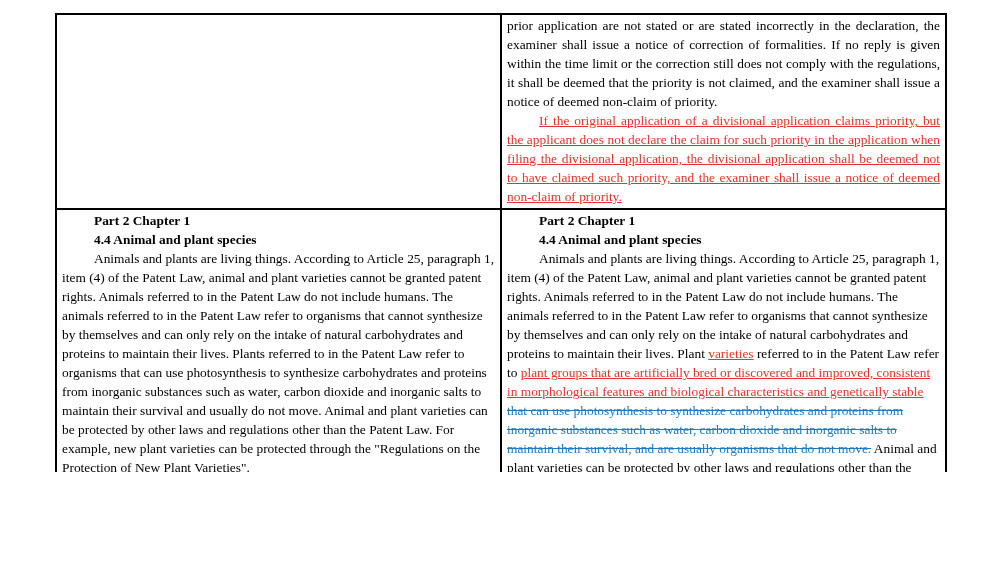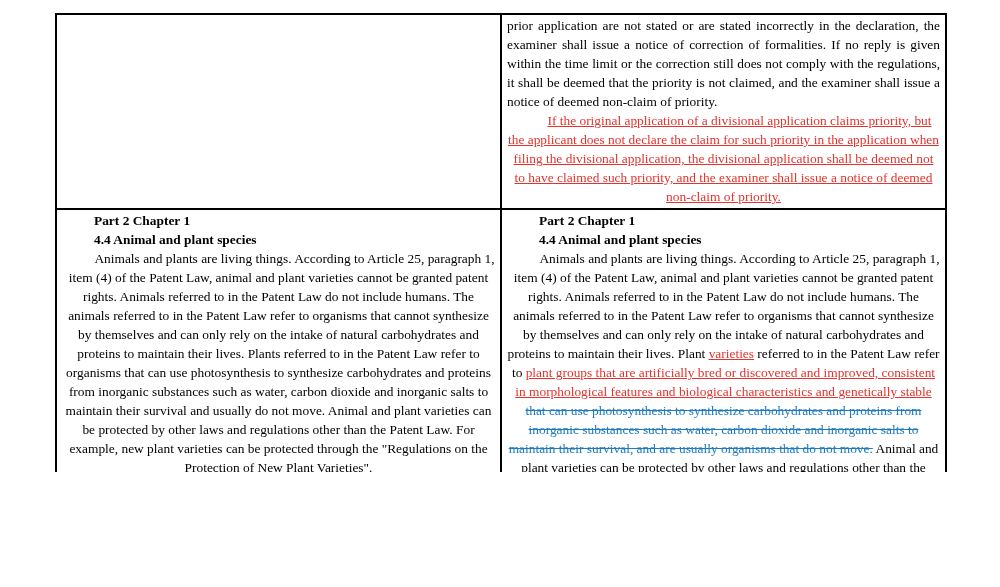--- a/index.html
+++ b/index.html
@@ -29,21 +29,21 @@
     padding: 1px 5px 2px 5px;
     font-size: 13.4px;
     line-height: 19px;
     color: #000000;
     overflow: hidden;
   }
   tr.row-top td { height: 186px; }
   tr.row-bottom td { height: 324px; font-family: Liberation Serif, serif; }
   td p { margin: 0; }
   p.justify { text-align: justify; }
-  p.indent { text-indent: 32px; text-align: center; }
+  p.indent { text-indent: 32px; }
   p.heading { font-weight: bold; text-indent: 32px; }
   .run-normal { color: #000000; }
   .run-insert {
     color: var(--insert-color, #e5322d);
     text-decoration: underline;
   }
   .run-delete {
     color: var(--delete-color, #1f7bbe);
     text-decoration: line-through;
   }

